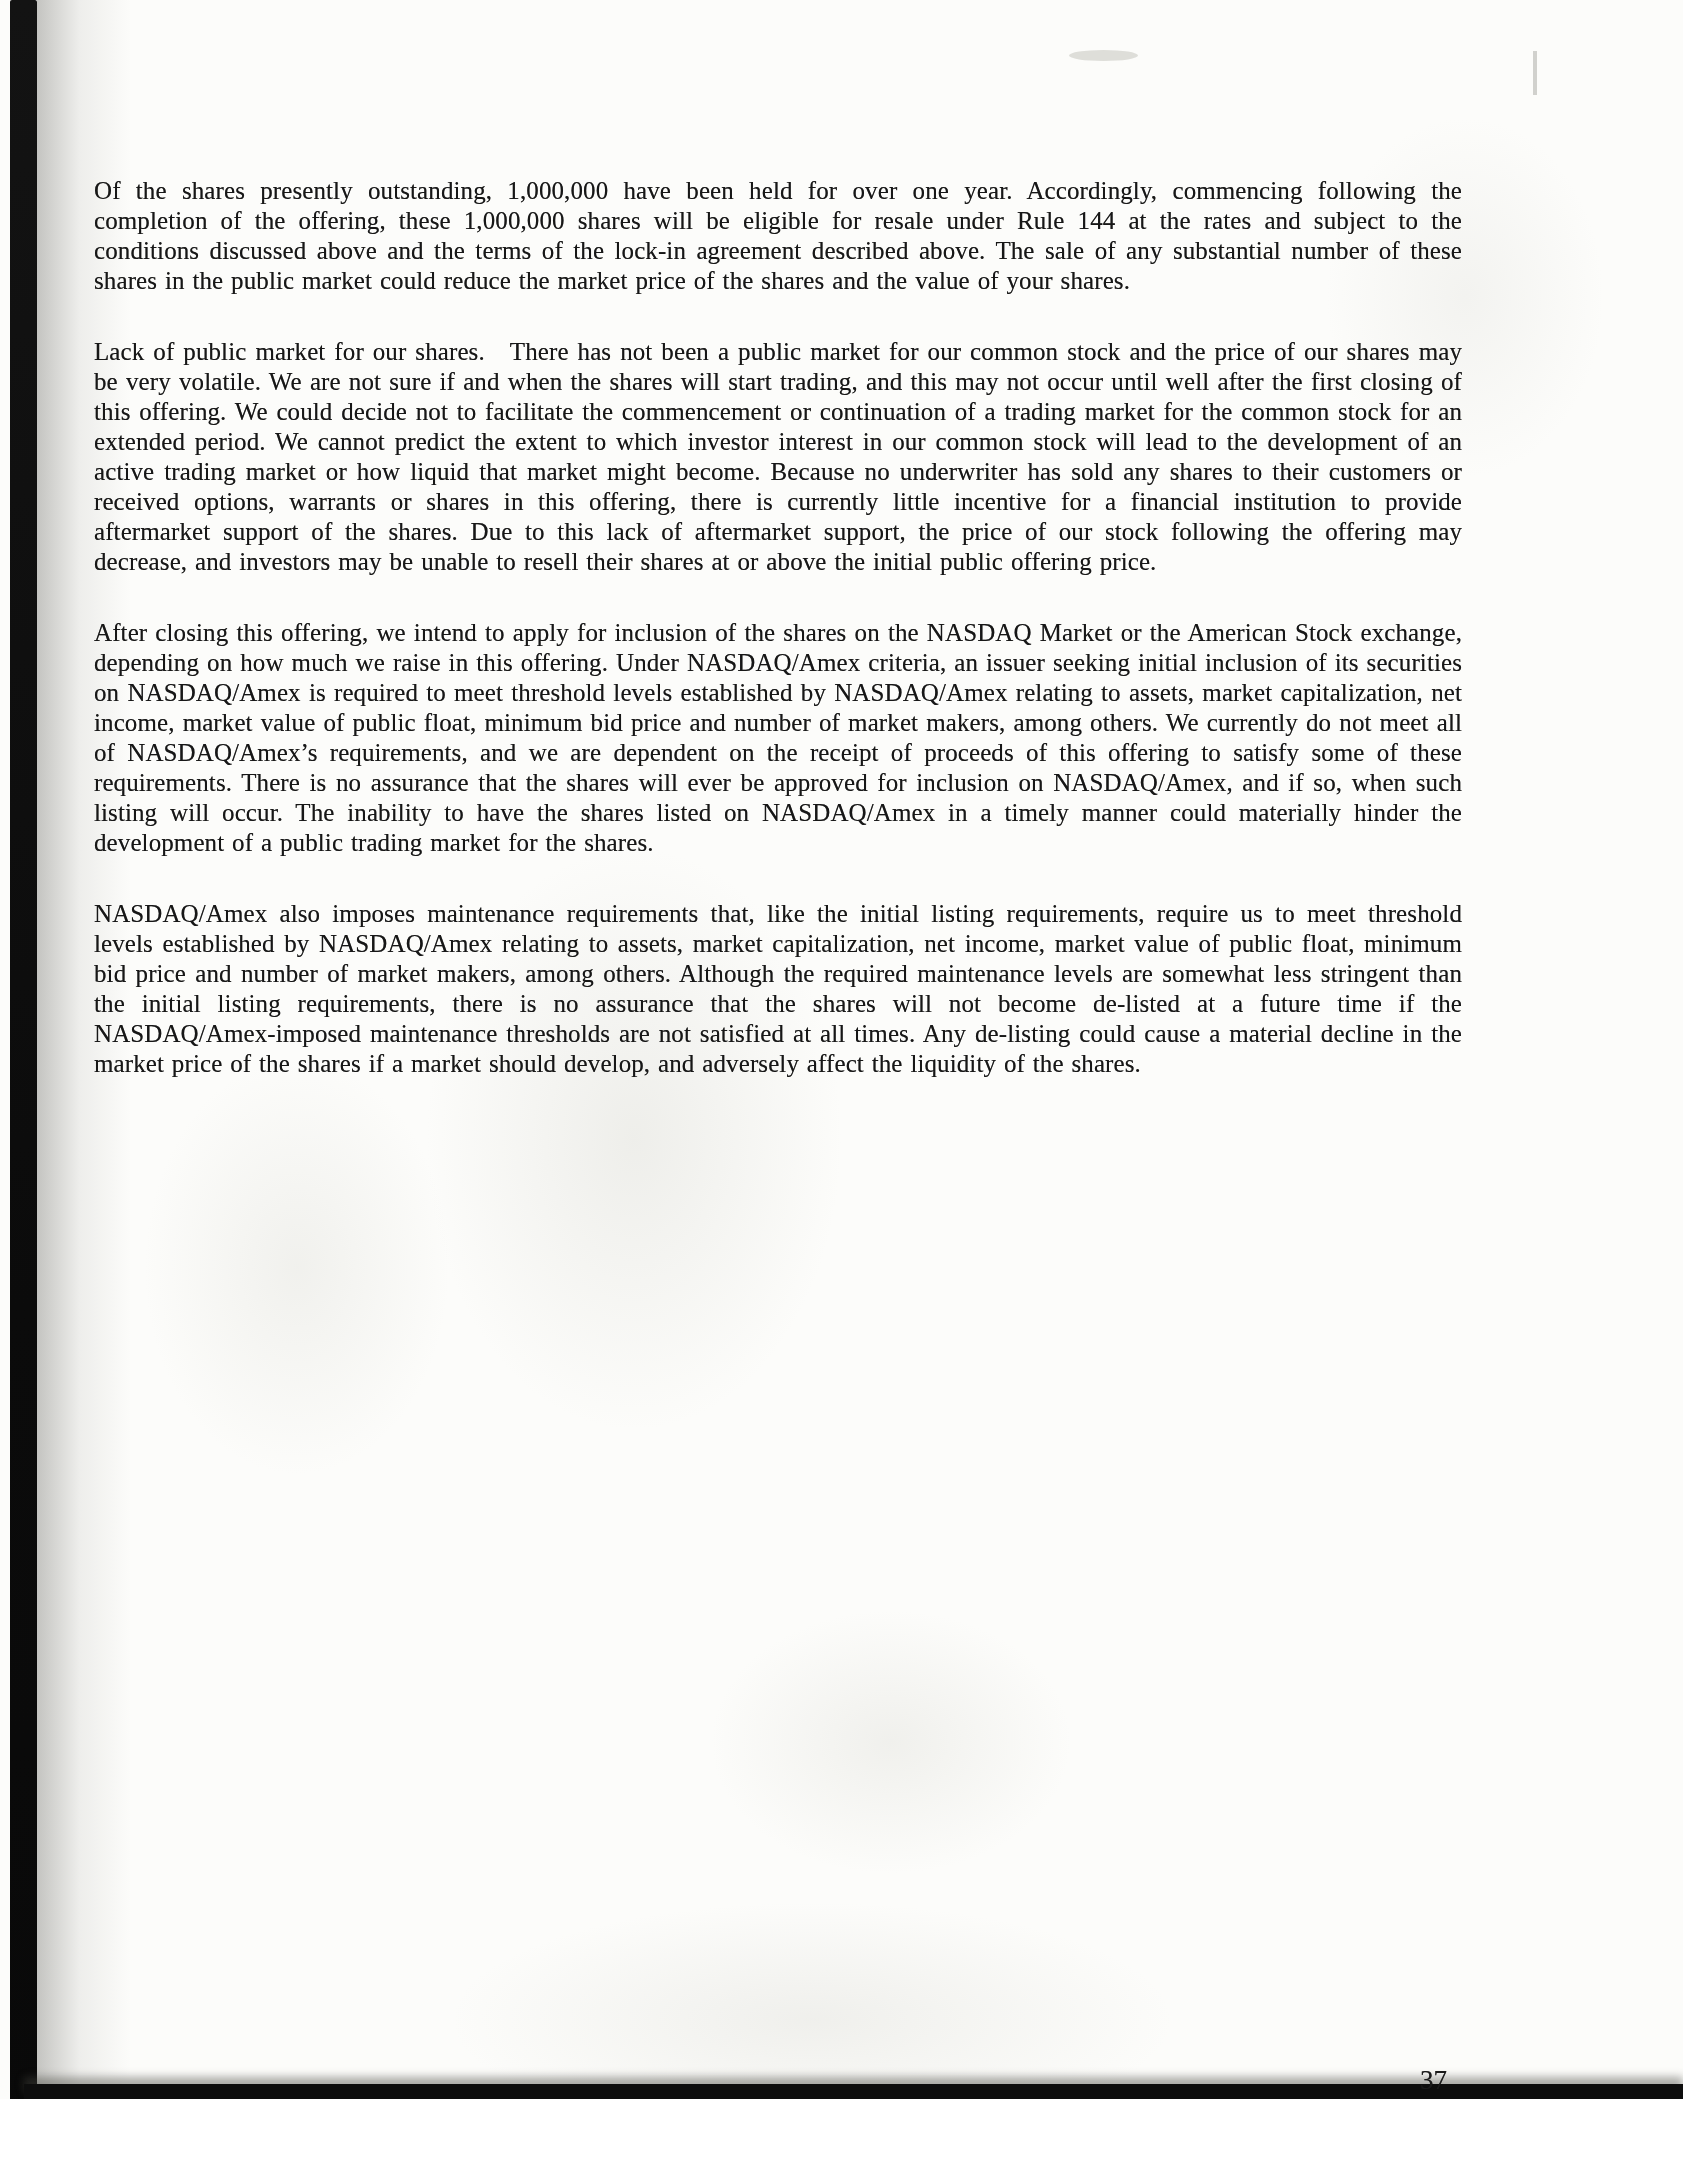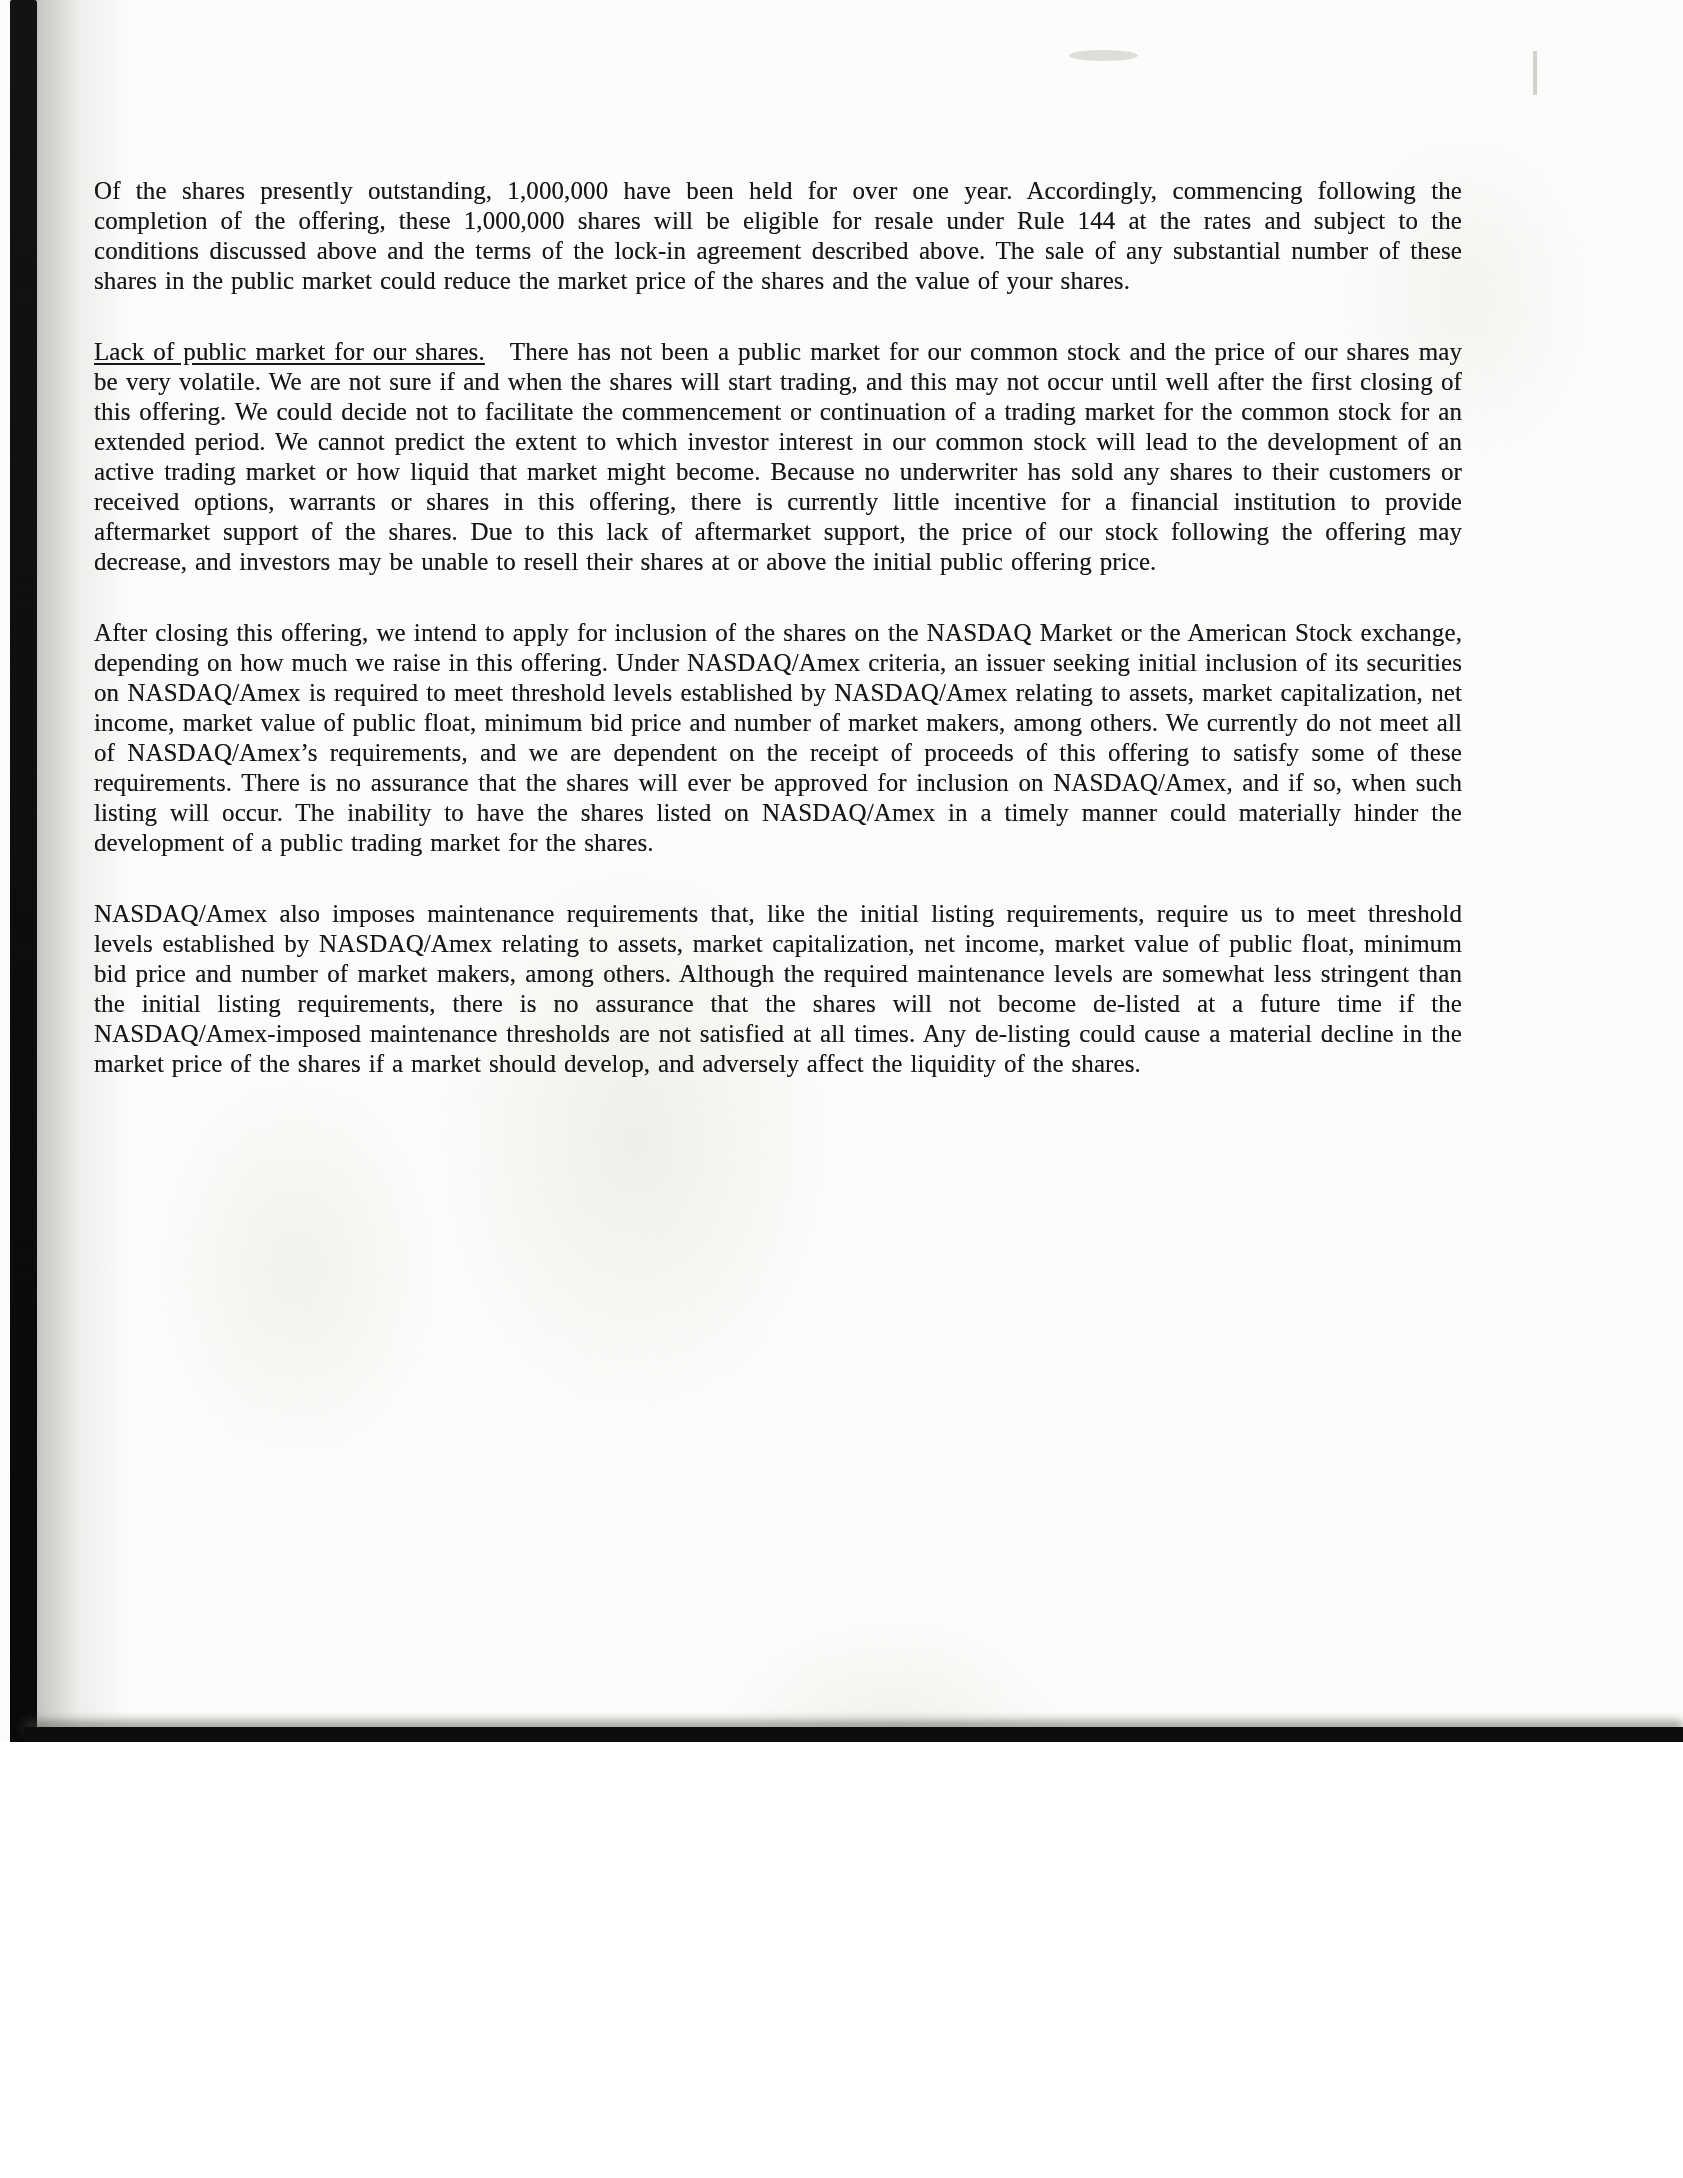--- a/index.html
+++ b/index.html
@@ -1,19 +1,19 @@
 <!DOCTYPE html>
 <html><head>
 <meta charset="utf-8">
 <style>
   html, body { margin: 0; padding: 0; background: #ffffff; }
   .page {
     position: relative;
     width: 1683px;
-    height: 1742px;
+    height: 2099px;
     background-color: #fcfcfa;
     background-image:
       radial-gradient(ellipse 297px 416px at 634px 1139px, rgba(206,206,198,0.30), rgba(206,206,198,0) 70%),
       radial-gradient(ellipse 218px 297px at 297px 1267px, rgba(208,208,200,0.26), rgba(208,208,200,0) 70%),
       radial-gradient(ellipse 257px 188px at 891px 1742px, rgba(206,206,198,0.26), rgba(206,206,198,0) 70%),
       radial-gradient(ellipse 515px 168px at 812px 2020px, rgba(200,200,192,0.24), rgba(200,200,192,0) 70%),
       radial-gradient(ellipse 198px 257px at 1465px 297px, rgba(210,210,204,0.22), rgba(210,210,204,0) 70%);
     overflow: hidden;
     font-family: "Liberation Serif", "DejaVu Serif", serif;
   }
@@ -60,21 +60,20 @@
     text-align: justify;
     font-size: 25px;
     line-height: 30px;
     letter-spacing: 0.1px;
     word-spacing: 1.5px;
     color: #171717;
     text-shadow: 0 0 0.5px rgba(20,20,20,0.55);
   }
   .content p { margin: 0 0 41px 0; }
   .lead {
-    text-decoration: underline;
     text-underline-offset: 3px;
     margin-right: 25px;
   }
   .page-number {
     position: absolute;
     left: 1420px; top: 2065px;
     font-size: 27px;
     color: #1a1a1a;
     text-shadow: 0 0 0.5px rgba(20,20,20,0.55);
   }

